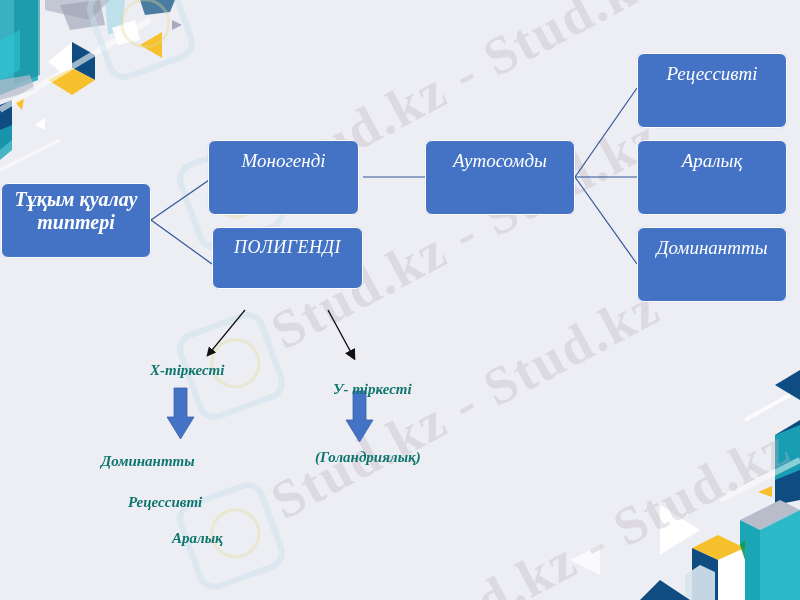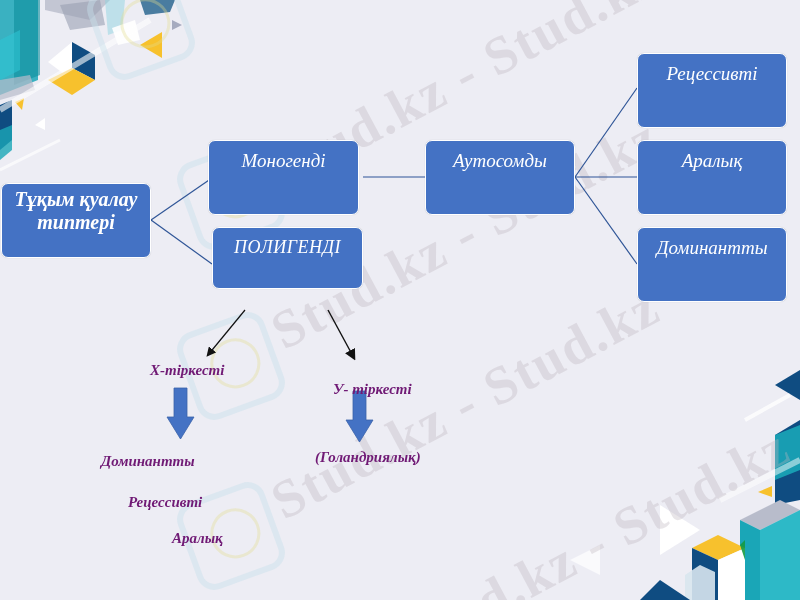--- a/index.html
+++ b/index.html
@@ -26,21 +26,21 @@
       position: absolute; background: #4472c4; border: 1px solid #ffffff;
       border-radius: 7px; color: #ffffff; font-style: italic; text-align: center;
       box-sizing: border-box; box-shadow: 0 0 1px rgba(0,0,0,0.2);
     }
     .node .label { display: block; font-size: 19px; padding-top: 9px; line-height: 1.15; }
     .node.root { color: #ffffff; }
     .node.root .label { font-weight: bold; font-size: 20px; padding-top: 4px; }
     .node.poly .label { font-size: 18px; letter-spacing: 0.5px; }
     .txt {
       position: absolute; font-style: italic; font-weight: bold; font-size: 15px;
-      color: #701a75; white-space: nowrap;
+      color: #0f766e; white-space: nowrap;
     }
     svg.connectors { position: absolute; left: 0; top: 0; }
   </style>
 </head>
 <body>
 
 <svg class="bg-layer" width="800" height="600" viewBox="0 0 800 600">
 
   <polygon points="0,0 38,0 38,80 0,95" fill="#1aa6b7" opacity="0.85"></polygon>
   <polygon points="14,0 40,0 40,75 14,85" fill="#0e8d9c" opacity="0.6"></polygon>

